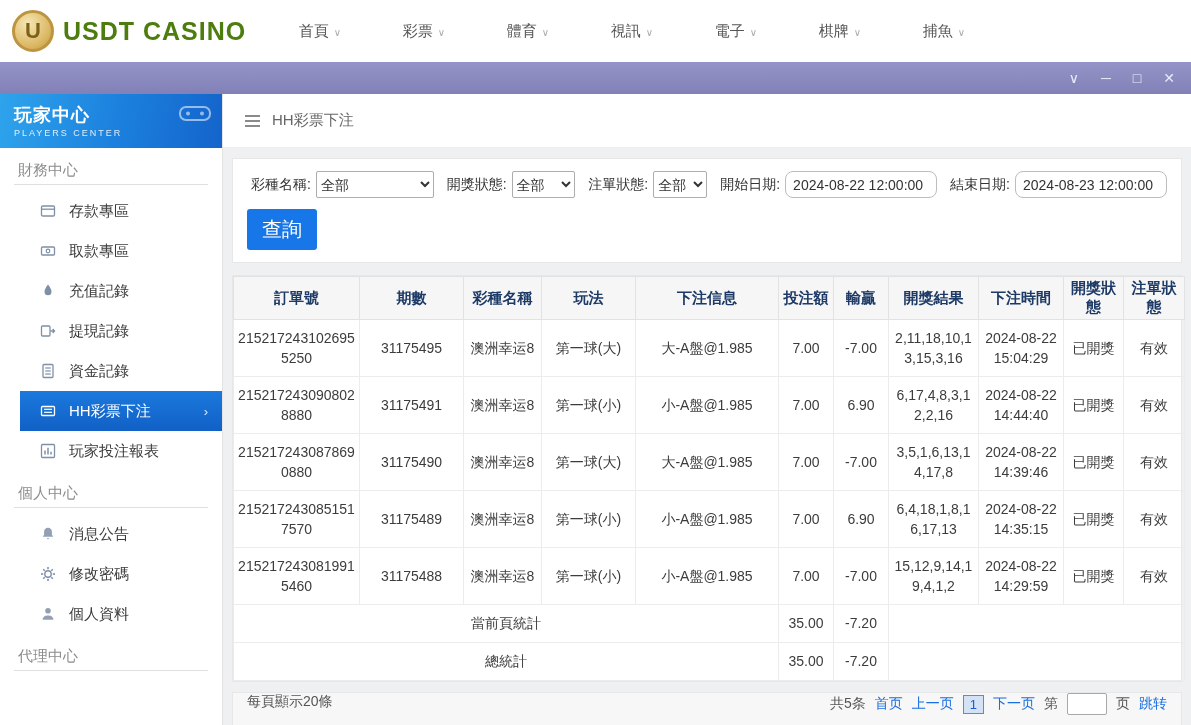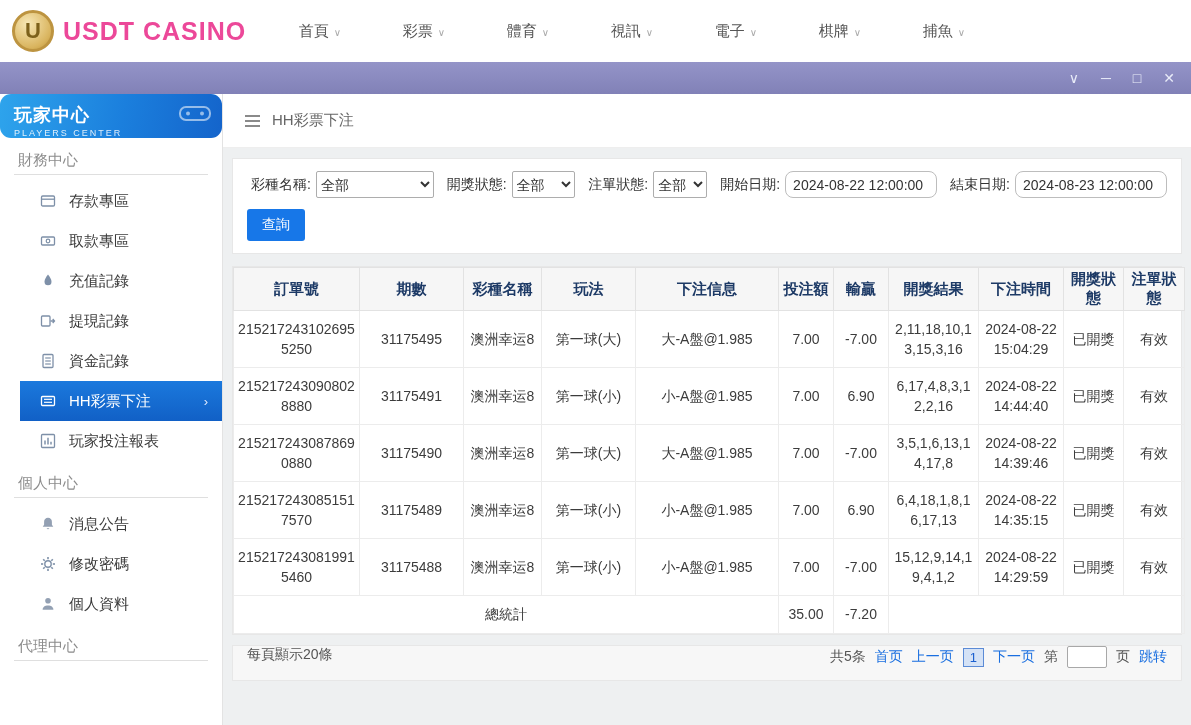--- a/index.html
+++ b/index.html
@@ -6,37 +6,37 @@
   html,body { width:1191px; height:725px; overflow:hidden; }
   body { font-family:"Liberation Sans","DejaVu Sans",sans-serif; background:#eef0f1; font-size:14px; color:#333; }
 
   
   .top-header { height:62px; background:#fff; display:flex; align-items:center; }
   .logo { display:flex; align-items:center; gap:9px; padding-left:12px; width:268px; flex:none; }
   .coin { width:42px; height:42px; border-radius:50%; border:3px solid #bd9440;
           background:radial-gradient(circle at 35% 30%, #f7e7b5, #d9b45e 70%, #b98f35);
           color:#7d611b; display:flex; align-items:center; justify-content:center;
           font-weight:bold; font-size:22px; flex:none; }
-  .logo-text { font-size:25px; font-weight:bold; color:#ec4899; letter-spacing:1px; white-space:nowrap; }
+  .logo-text { font-size:25px; font-weight:bold; color:#4d7c0f; letter-spacing:1px; white-space:nowrap; }
   .nav { display:flex; flex:1; }
   .nav-item { width:104px; text-align:center; color:#555; font-size:15px; cursor:pointer; white-space:nowrap; }
   .nav-item .chev { color:#a9a9a9; font-size:10px; margin-left:5px; }
 
   
   .titlebar { height:32px; background:linear-gradient(180deg,#9494c8,#8181b7);
               display:flex; align-items:center; justify-content:flex-end; gap:22px; padding-right:16px; }
   .win-btn { color:#e8ebf8; font-size:14px; line-height:1; cursor:pointer; }
 
   
   .layout { display:flex; height:631px; }
 
   
   .sidebar { width:222px; background:#fff; flex:none; overflow:hidden; }
-  .sidebar-header { height:44px; background:linear-gradient(100deg,#2ea4ec 0%,#1b7fdd 55%,#1464cb 100%);
-                    color:#fff; padding:9px 14px 0 14px; position:relative;border-radius:11px; }
+  .sidebar-header { height:54px; background:linear-gradient(100deg,#2ea4ec 0%,#1b7fdd 55%,#1464cb 100%);
+                    color:#fff; padding:9px 14px 0 14px; position:relative; }
   .sidebar-title { font-size:18px; font-weight:bold; letter-spacing:1px; }
   .sidebar-subtitle { font-size:9px; letter-spacing:2px; opacity:.85; margin-top:1px; }
   .gamepad { position:absolute; right:10px; top:8px; opacity:.55; }
   .section-title { margin:0 14px; padding:13px 4px 4px 4px; color:#8c8c8c; font-size:15px;
                    border-bottom:1px solid #dfdfdf; }
   .menu { padding-top:6px;padding-left:20px; }
   .menu-item { height:40px; display:flex; align-items:center; gap:13px; padding-left:20px;
                font-size:15px; color:#3a3a3a; cursor:pointer; position:relative; }
   .menu-item .mi { width:16px; height:16px; flex:none; display:inline-flex; }
   .menu-item.active { background:linear-gradient(180deg,#1b79dd,#1160c6); color:#fff; }
@@ -56,21 +56,21 @@
   .filter-card { background:#fff; border:1px solid #e7e7e7; padding:12px 14px 12px 14px; }
   .filter-row { display:flex; align-items:center; gap:5px; font-size:14px; color:#333; white-space:nowrap; }
   .filter-row label { margin-left:8px; }
   .filter-row label:first-child { margin-left:4px; }
   select { height:27px; border:1px solid #adadad; background:#fff; font-size:14px;
            font-family:inherit; color:#333; border-radius:2px; }
   .sel-lottery { width:122px; } .sel-draw { width:66px; } .sel-order { width:56px; }
   .date-input { height:27px; width:152px; border:1px solid #bdbdbd; border-radius:8px;
                 padding:0 7px; font-size:14px; font-family:inherit; color:#333; }
   .btn-search { margin-top:11px; background:#1777e8; color:#fff; border:none; border-radius:3px;
-                padding:7px 15px; font-size:14px; font-family:inherit; cursor:pointer; }
+                padding:7px 15px; font-size:20px; font-family:inherit; cursor:pointer; }
 
   
   .table-card { background:#fff; border:1px solid #e7e7e7; margin-top:12px; }
   table { width:100%; border-collapse:collapse; table-layout:fixed; text-align:center; }
   th { background:#f6f6f6; color:#1d3a66; font-weight:bold; font-size:15px; height:40px;
        border:1px solid #e2e2e2; padding:2px; }
   td { border:1px solid #ececec; font-size:14px; color:#3c3c3c; padding:5px 4px; height:57px;
        word-break:break-all; line-height:1.45; }
   th:nth-child(1){width:126px;} th:nth-child(2){width:104px;} th:nth-child(3){width:78px;}
   th:nth-child(4){width:94px;}  th:nth-child(5){width:143px;} th:nth-child(6){width:55px;}
@@ -366,20 +366,26 @@
                 <td>第一球(小)</td>
                 <td>小-A盤@1.985</td>
                 <td>7.00</td>
                 <td>-7.00</td>
                 <td>15,12,9,14,19,4,1,2</td>
                 <td>2024-08-22 14:29:59</td>
                 <td>已開獎</td>
                 <td>有效</td>
               </tr>
               <tr class="summary">
+                <td colspan="5">當前頁統計</td>
+                <td>35.00</td>
+                <td>-7.20</td>
+                <td colspan="4"></td>
+              </tr>
+              <tr class="summary">
                 <td colspan="5">總統計</td>
                 <td>35.00</td>
                 <td>-7.20</td>
                 <td colspan="4"></td>
               </tr>
             </tbody>
         </table>
       </div>
 
       <div class="list-footer">

